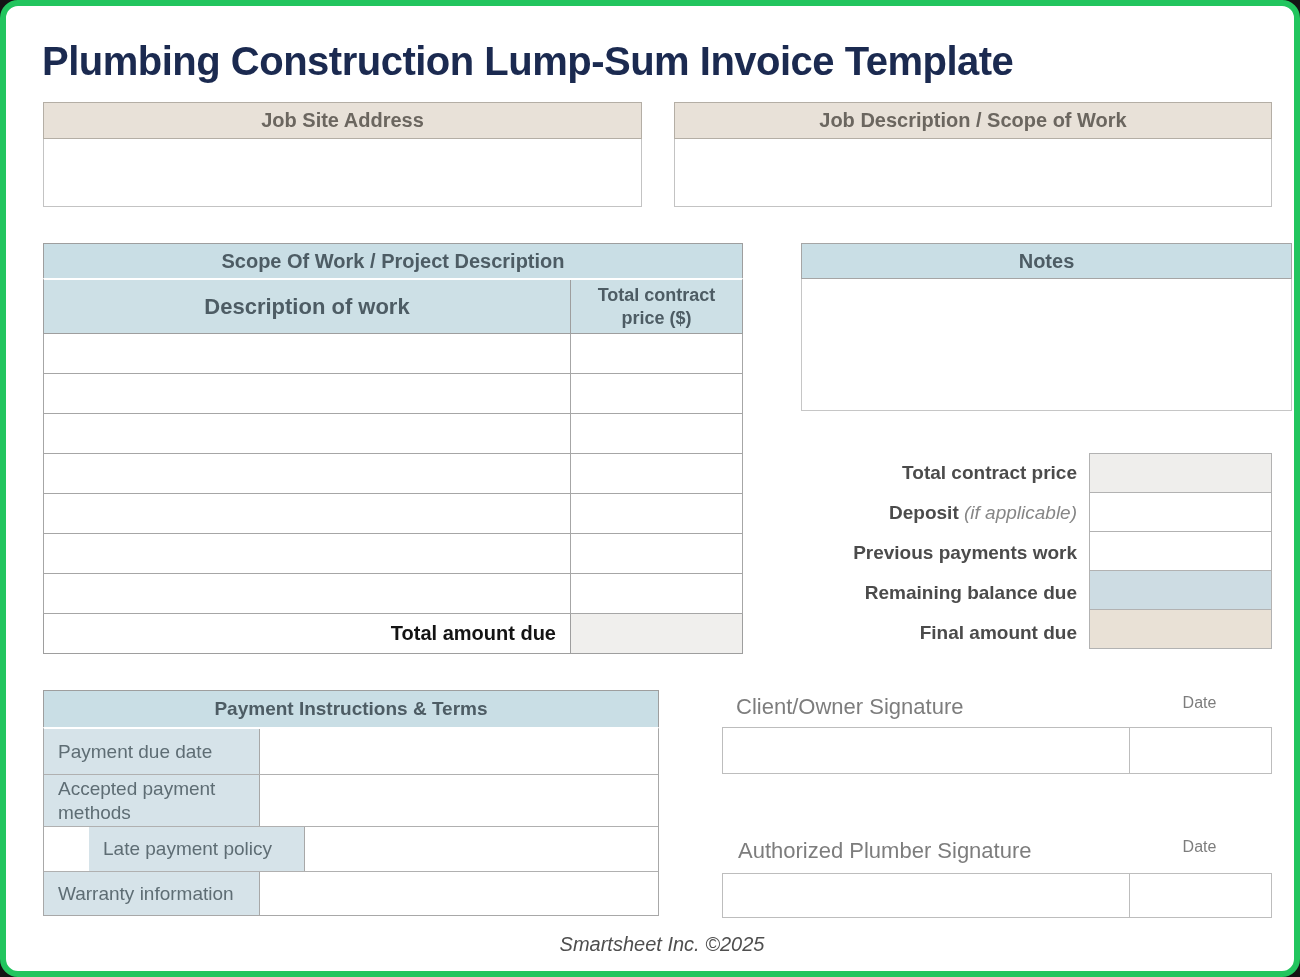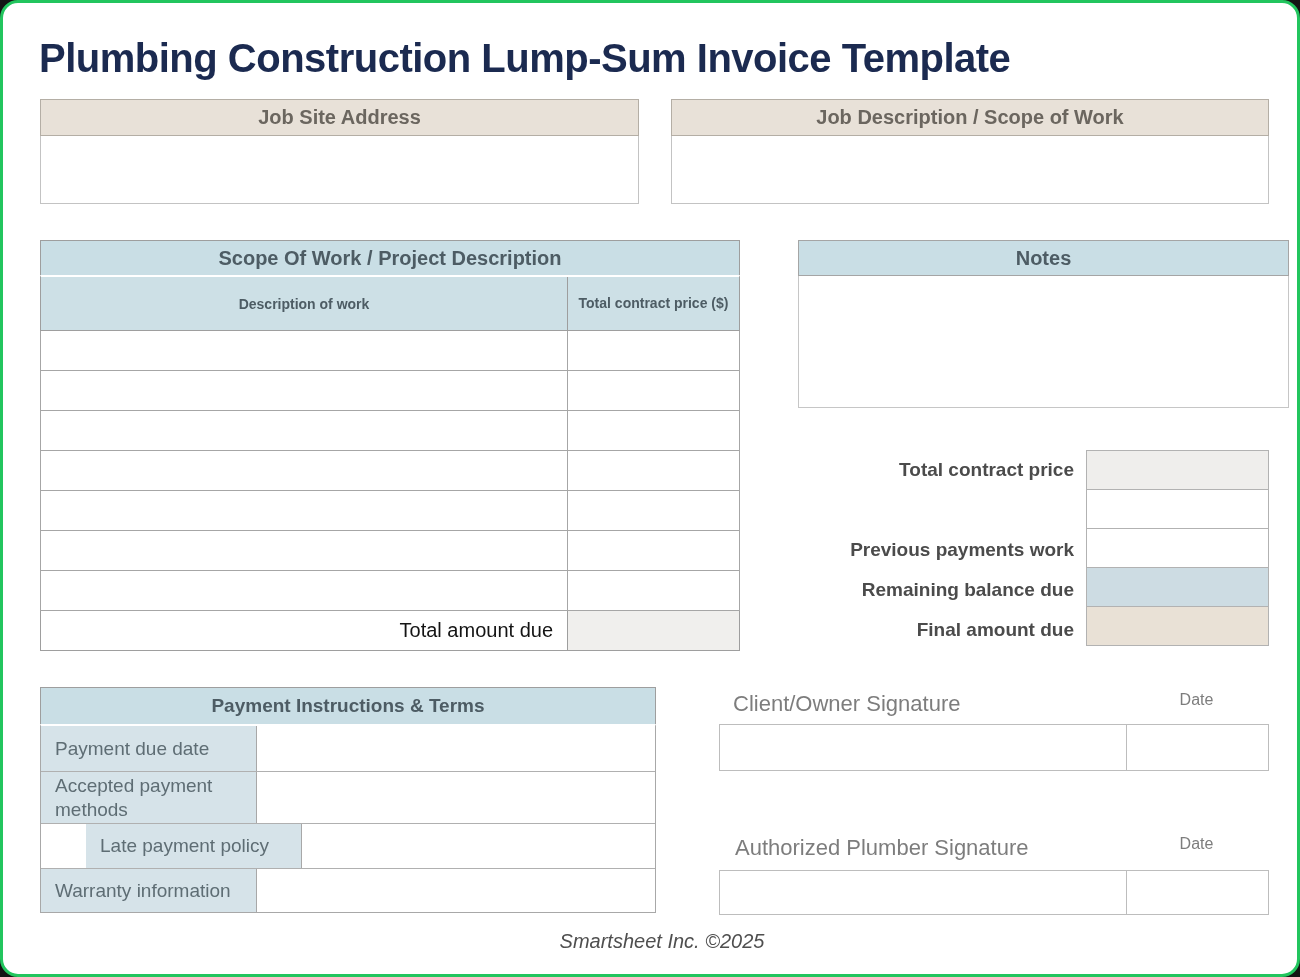--- a/index.html
+++ b/index.html
@@ -4,21 +4,21 @@
 <style>
   html,body{margin:0;padding:0;}
   body{
     width:1300px;height:977px;position:relative;
     background:#141414;
     font-family:"Liberation Sans","DejaVu Sans",sans-serif;
     -webkit-font-smoothing:antialiased;
   }
   .card{
     position:absolute;inset:0;background:#ffffff;
-    border:3px solid #22c55e;border-radius:18px;box-sizing:border-box;
+    border:6px solid #22c55e;border-radius:18px;box-sizing:border-box;
     overflow:hidden;
   }
   .abs{position:absolute;box-sizing:border-box;}
   
   .page-title{
     left:36px;top:33px;font-size:40px;font-weight:bold;color:#1b2a50;
     letter-spacing:-0.5px;white-space:nowrap;
   }
   
   .hdr-tan{
@@ -34,27 +34,27 @@
   .scope-title{
     height:36px;background:#c9dee5;border:1px solid #9e9e9e;
     display:flex;align-items:center;justify-content:center;
     font-size:20px;font-weight:bold;color:#4d5c64;box-sizing:border-box;
   }
   .scope-cols{
     display:flex;height:56px;background:#cde0e6;
     border:1px solid #9e9e9e;border-top:2px solid #ffffff;margin-top:-1px;
     box-sizing:border-box;
   }
-  .sc-col1{width:527px;border-right:1px solid #9e9e9e;display:flex;align-items:center;justify-content:center;font-size:14px;font-weight:bold;color:#4d5c64;box-sizing:border-box;}
-  .sc-col2{flex:1;display:flex;align-items:center;justify-content:center;text-align:center;font-size:14px;font-weight:bold;color:#4d5c64;line-height:1.25;padding:0 8px;box-sizing:border-box;}
+  .sc-col1{width:527px;border-right:1px solid #9e9e9e;display:flex;align-items:center;justify-content:center;font-size:22px;font-weight:bold;color:#4d5c64;box-sizing:border-box;}
+  .sc-col2{flex:1;display:flex;align-items:center;justify-content:center;text-align:center;font-size:18px;font-weight:bold;color:#4d5c64;line-height:1.25;padding:0 8px;box-sizing:border-box;}
   .scope-row{display:flex;height:40px;background:#fff;border:1px solid #a6a6a6;border-top:none;box-sizing:border-box;}
   .sr-c1{width:527px;border-right:1px solid #a6a6a6;box-sizing:border-box;padding:2px 8px;font-size:17px;color:#333;}
   .sr-c2{flex:1;padding:2px 8px;font-size:17px;color:#333;}
   .scope-total{display:flex;height:40px;border:1px solid #9e9e9e;border-top:none;box-sizing:border-box;}
-  .st-label{width:527px;border-right:1px solid #9e9e9e;display:flex;align-items:center;justify-content:flex-end;padding-right:14px;font-size:20px;font-weight:normal;color:#141414;box-sizing:border-box;}
+  .st-label{width:527px;border-right:1px solid #9e9e9e;display:flex;align-items:center;justify-content:flex-end;padding-right:14px;font-size:20px;font-weight:bold;color:#141414;box-sizing:border-box;}
   .st-value{flex:1;background:#f0efed;}
   
   .hdr-blue{
     height:36px;background:#c9dee5;border:1px solid #a5a5a5;
     display:flex;align-items:center;justify-content:center;
     font-size:20px;font-weight:bold;color:#4d5c64;box-sizing:border-box;
   }
   .notes-body{height:132px;background:#fff;border:1px solid #c6c6c6;border-top:none;box-sizing:border-box;padding:6px 10px;font-size:17px;color:#333;}
   
   .sum-label{
@@ -154,20 +154,24 @@
       <div class="st-value"></div>
     </div>
   </div>
 
   <div class="abs" style="left:795px;top:237px;width:491px;">
     <div class="hdr-blue">Notes</div>
     <div class="notes-body"></div>
   </div>
 
   <div class="sum-label" style="top:447px;">Total contract price</div>
+  <div class="sum-label" style="top:487px;">
+    <span>Deposit</span>
+    <span class="sum-note">(if applicable)</span>
+  </div>
   <div class="sum-label" style="top:527px;">Previous payments work</div>
   <div class="sum-label" style="top:567px;">Remaining balance due</div>
   <div class="sum-label" style="top:607px;">Final amount due</div>
 
   <div class="abs" style="left:1083px;top:447px;width:183px;">
     <div class="sum-box bg-gray"></div>
     <div class="sum-box bg-white"></div>
     <div class="sum-box bg-white"></div>
     <div class="sum-box bg-blue"></div>
     <div class="sum-box bg-tan"></div>

